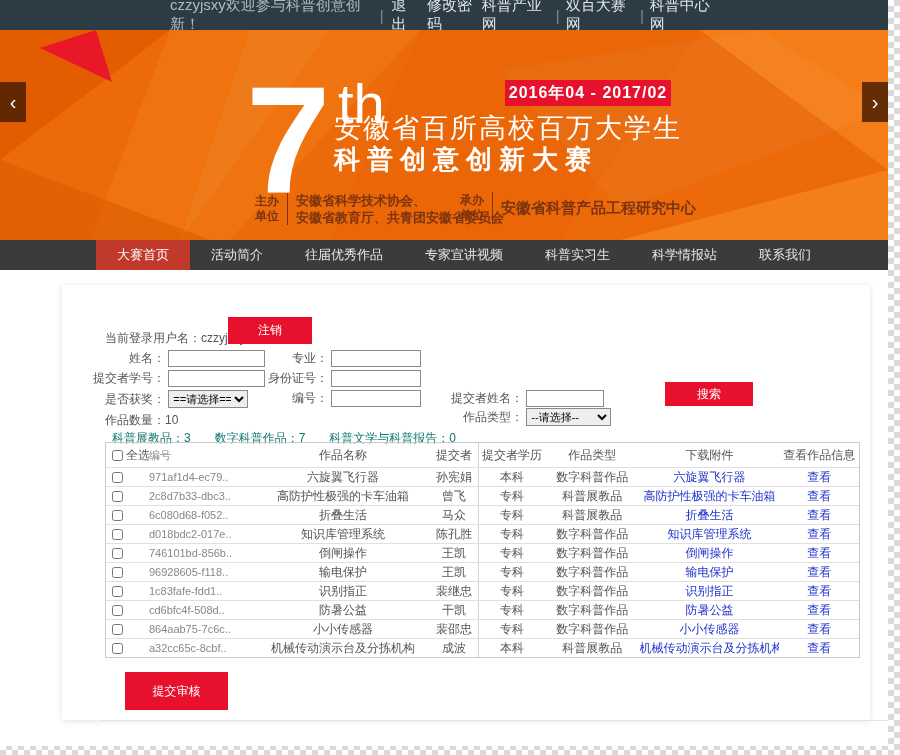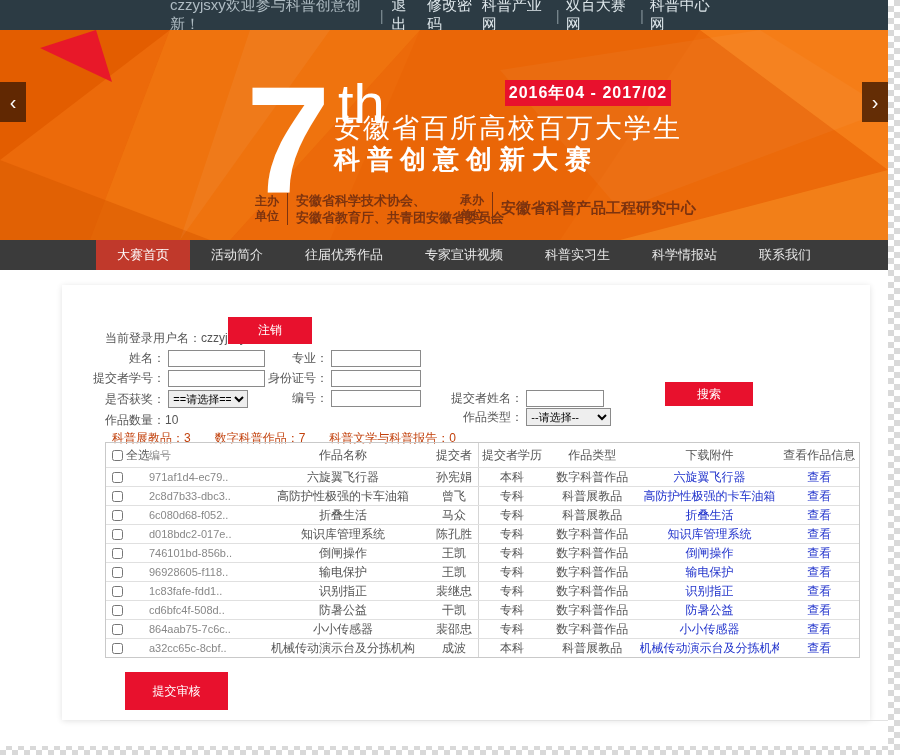--- a/index.html
+++ b/index.html
@@ -61,21 +61,21 @@
 
   .field { position:absolute; height:18px; font-size:12px; color:#555; white-space:nowrap; }
   .field label { display:inline-block; text-align:right; vertical-align:middle; }
   .field input[type=text] { height:17px; border:1px solid #8a8a8a; vertical-align:middle; font-size:11px; padding:0 2px; }
   .field select { height:18px; border:1px solid #8a8a8a; vertical-align:middle; font-size:11px; background:#eee; }
   .fc1 label { width:105px; } .fc1 { left:60px; }
   .fc2 label { width:88px; }  .fc2 { left:240px; }
   .fc3 label { width:93px; }  .fc3 { left:430px; }
 
   .stats-line1 { position:absolute; left:105px; top:142px; font-size:12px; color:#555; }
-  .stats-line2 { position:absolute; left:112px; top:160px; font-size:12px; color:#c2410c; }
+  .stats-line2 { position:absolute; left:112px; top:160px; font-size:12px; color:#0f766e; }
 
   
   .table { position:absolute; left:105px; top:172px; width:755px; border:1px solid #c9c9c9; font-size:12px; color:#555; }
   .trow { display:flex; align-items:center; height:19px; border-top:1px solid #e0e0e0; }
   .trow.thead { height:24px; border-top:none; font-size:12px; color:#555; }
   .c { overflow:hidden; white-space:nowrap; text-align:center; }
   .c-check { width:43px; text-align:left; padding-left:6px; display:flex; align-items:center; gap:3px;justify-content:space-between; }
   .c-id { width:107px; text-align:left; font-size:11px; color:#888; }
   .c-name { width:175px; }
   .c-sub { width:48px; }

